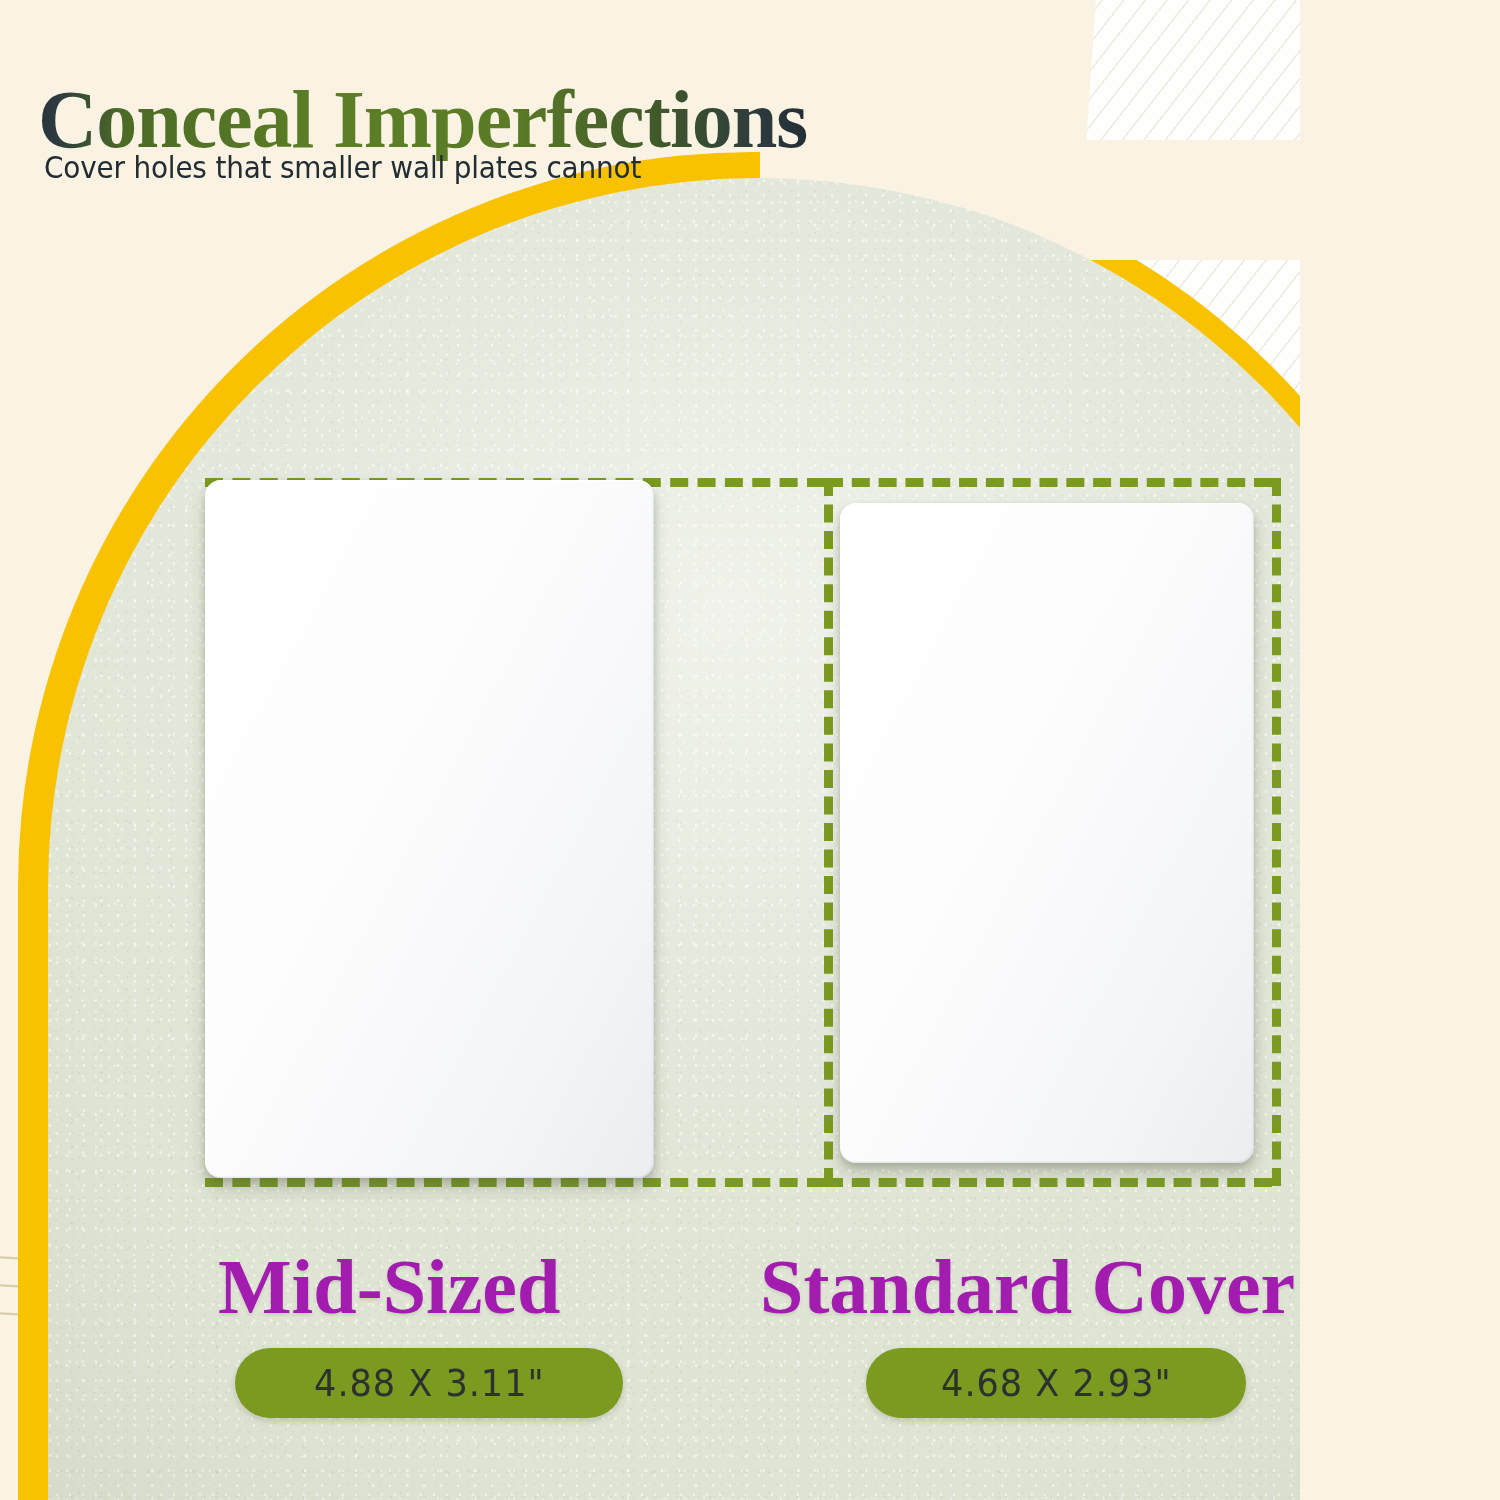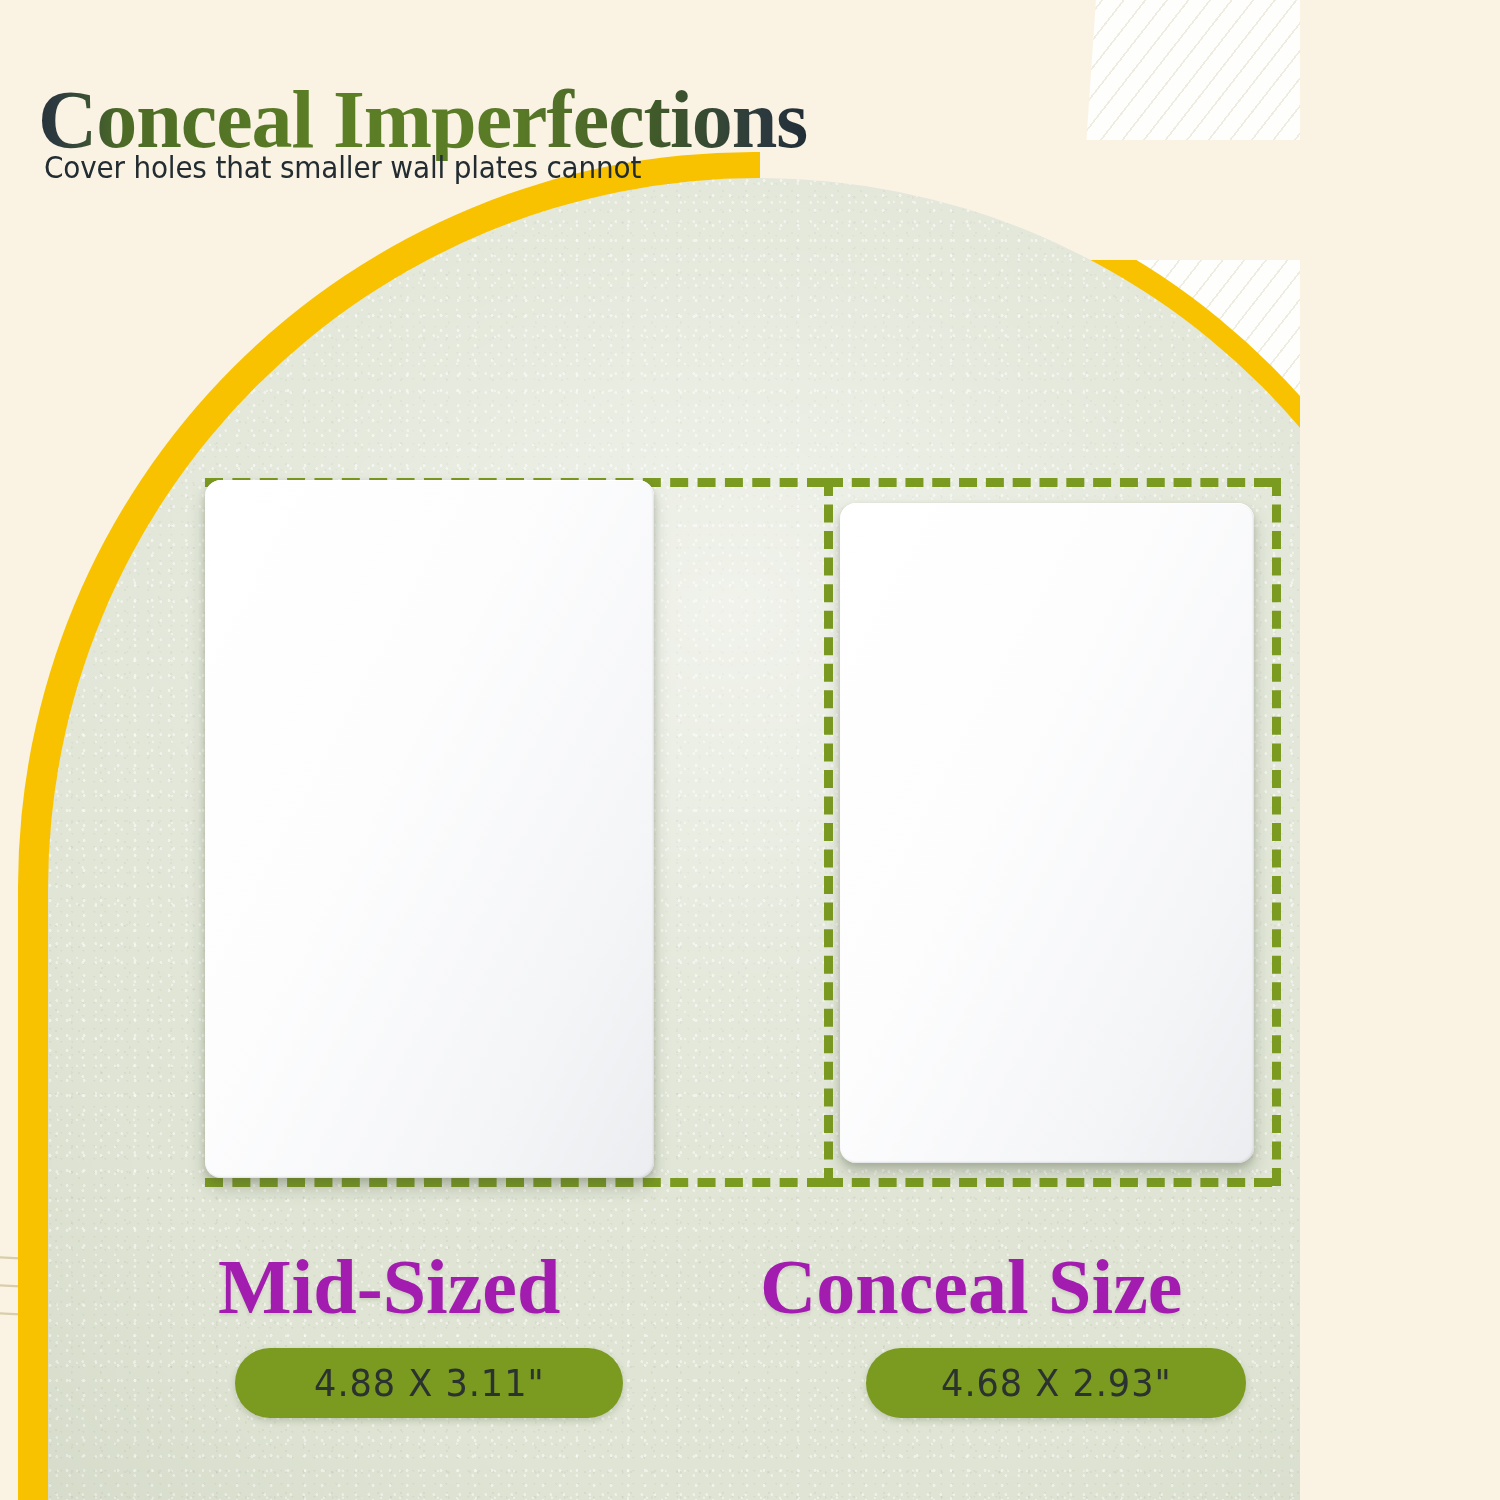--- a/index.html
+++ b/index.html
@@ -213,18 +213,18 @@
   <div id="plate-std" class="plate"></div>
 
   <h1 id="headline">Conceal Imperfections</h1>
   <p id="subtitle">Cover holes that smaller wall plates cannot</p>
 
   <div id="title-mid" class="size-title">Mid-Sized</div>
   <div id="pill-mid" class="size-pill">
     <span>4.88 X 3.11"</span>
   </div>
 
-  <div id="title-std" class="size-title">Conceal Size</div>
+  <div id="title-std" class="size-title">Standard Cover</div>
   <div id="pill-std" class="size-pill">
     <span>4.68 X 2.93"</span>
   </div>
 
 </div>
 
 </body></html>

